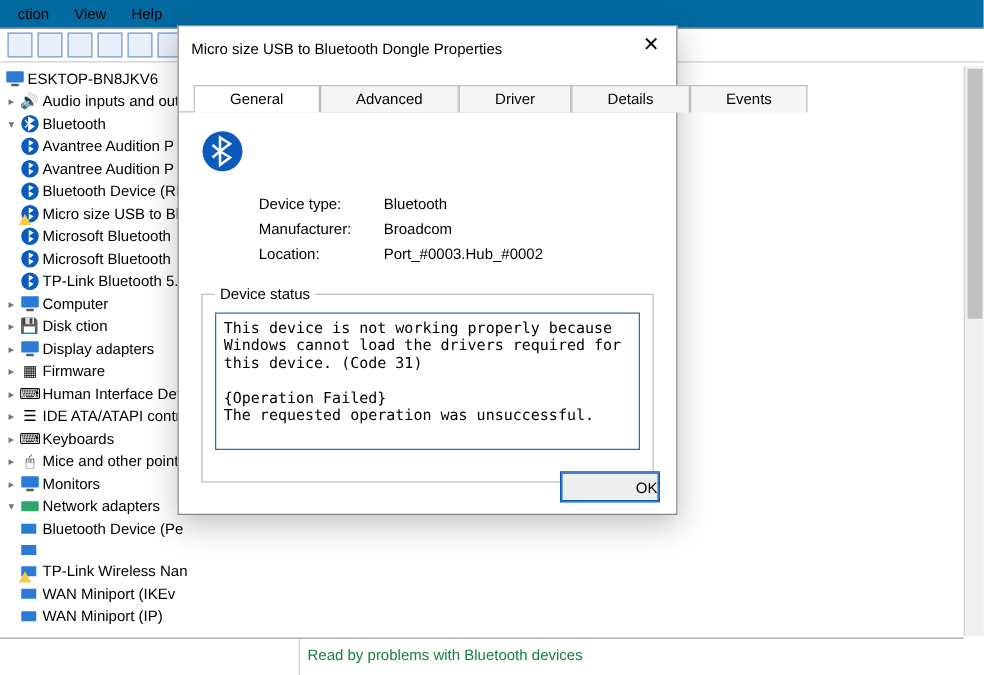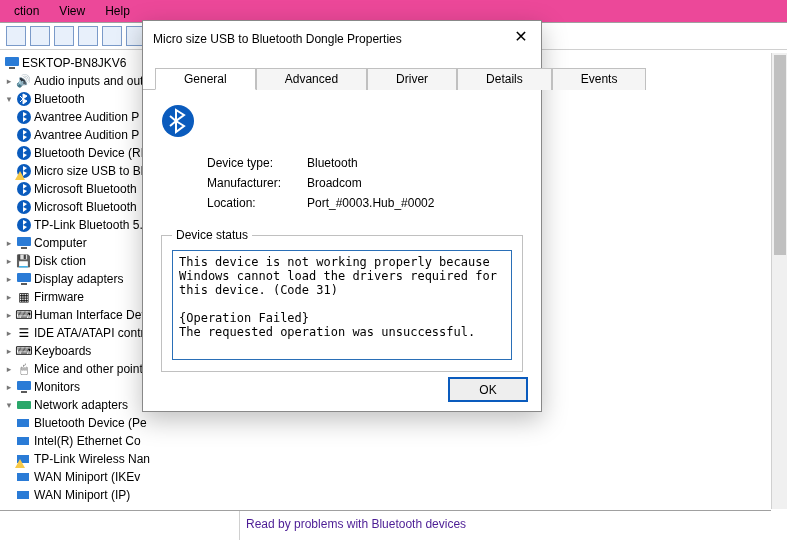--- a/index.html
+++ b/index.html
@@ -1,18 +1,18 @@
 <!DOCTYPE html>
 <html><head>
 <meta charset="utf-8">
 <style>
   * { box-sizing: border-box; margin: 0; padding: 0; }
   body { font-family: "Segoe UI", Tahoma, sans-serif; font-size: 12px; background: #fff; width: 787px; height: 540px; overflow: hidden; position: relative; }
 
-  .menubar { display: flex; border-bottom: 1px solid #a0a0a0; padding: 2px 4px; background: #ec4899; }
+  .menubar { display: flex; border-bottom: 1px solid #a0a0a0; padding: 2px 4px; background: #0369a1; }
   .menubar span { padding: 2px 10px; cursor: default; }
 
   .toolbar { display: flex; gap: 4px; padding: 3px 6px; border-bottom: 1px solid #d0d0d0; }
   .toolbtn { width: 20px; height: 20px; border: 1px solid #7a9ac9; background: #e8f0fb; }
 
   .tree { padding: 4px 0 4px 2px; line-height: 18px; white-space: nowrap; height: 456px; overflow: hidden; }
   .tree .row { display: flex; align-items: center; gap: 2px; padding-left: 2px; }
   .tree .row.l1 { padding-left: 2px; }
   .tree .row.l2 { padding-left: 14px; }
   .tree .exp { width: 10px; font-size: 9px; color: #777; text-align: center; }
@@ -20,50 +20,50 @@
   .ticon svg { width: 16px; height: 16px; }
   .warn { position: relative; }
   .warn::after { content: ""; position: absolute; width: 0; height: 0; bottom: -1px; left: -1px;
     border-left: 5px solid transparent; border-right: 5px solid transparent; border-bottom: 9px solid #f7c948; }
 
   .scrollbar-right { position: absolute; right: 0; top: 53px; width: 16px; height: 456px; background: #f0f0f0; border-left: 1px solid #d0d0d0; }
   .scrollbar-right .thumb { background: #c0c0c0; width: 12px; margin: 2px; height: 200px; }
 
   .bottom-pane { position: absolute; bottom: 0; left: 0; right: 16px; height: 30px; border-top: 1px solid #a0a0a0; background: #fff; display:flex; }
   .bottom-pane .spacer { width: 240px; border-right: 1px solid #d0d0d0; }
-  .bottom-pane .txt { padding: 6px; color: #4c1d95; }
+  .bottom-pane .txt { padding: 6px; color: #15803d; }
 
   .dialog { position: absolute; left: 142px; top: 20px; width: 400px; height: 392px; background: #fff;
     border: 1px solid #888; box-shadow: 0 8px 24px rgba(0,0,0,.25); }
   .dlg-title { display: flex; justify-content: space-between; align-items: center; padding: 6px 8px 6px 10px; }
   .dlg-title .ttxt { font-size: 12px; }
   .dlg-close { width: 24px; height: 24px; font-size: 16px; text-align: center; line-height: 20px; cursor: default; }
 
   .tabs { display: flex; border-bottom: 1px solid #c0c0c0; padding: 10px 10px 0 12px; gap: 0; }
   .tab { padding: 3px 28px; border: 1px solid #c0c0c0; border-bottom: none; background: #fff; font-size: 12px; position: relative; top: 1px; }
   .tab.active { background: #fff; border-bottom: 1px solid #fff; }
   .tab:not(.active) { background: #f5f5f5; }
 
   .tabbody { padding: 14px 18px 10px; }
   .devhdr { display: flex; gap: 12px; align-items: center; margin-bottom: 18px; }
   .bt-big { width: 34px; height: 34px; }
 
   .props { margin-left: 46px; margin-bottom: 18px; }
   .props .prow { display: flex; margin-bottom: 6px; align-items: flex-end; }
   .props .plabel { width: 100px; }
 
-  fieldset { border: 1px solid #c0c0c0; padding: 8px 10px 8px; }
+  fieldset { border: 1px solid #c0c0c0; padding: 8px 10px 22px; }
   legend { padding: 0 4px; font-size: 12px; }
   .status { width: 100%; height: 110px; border: 1px solid #2a6fb7; background: #fff; padding: 4px 6px;
     font-size: 12px; resize: none; overflow: auto; position: relative; }
   .status::-webkit-scrollbar { width: 14px; }
 
   .dlg-buttons { position: absolute; bottom: 10px; right: 14px; display: flex; gap: 8px; }
   .btn { width: 78px; height: 23px; border: 1px solid #888; background: #eee; font-size: 12px; }
-  .btn.default { border: 1px solid #0a5bbd; outline: 1px solid #0a5bbd; }
+  .btn.default { border: 1px solid #0a5bbd; outline: 1px solid #0a5bbd; text-align: right; }
 
   .bt-svg .c { fill:#0a5bbd; } .bt-svg .w { fill:#fff; }
   .monitor .s { fill:#2a7bd6; } .monitor .b { fill:#5a5a5a; }
   .netadp .g { fill:#2aa76a; }
 </style>
 </head>
 <body>
 
 <div class="menubar">
   <span>ction</span>
@@ -248,21 +248,20 @@
         </svg>
       </span>
       <span>Bluetooth Device (Pe</span>
     </div>
   <div class="row l2">
       <span class="ticon">
         <svg viewBox="0 0 16 16">
           <rect x="1" y="4" width="12" height="8" fill="#2a7bd6"></rect>
         </svg>
       </span>
-      <span>Intel(R) Ethernet Co</span>
     </div>
   <div class="row l2">
       <span class="ticon warn">
         <svg viewBox="0 0 16 16">
           <rect x="1" y="4" width="12" height="8" fill="#2a7bd6"></rect>
         </svg>
       </span>
       <span>TP-Link Wireless Nan</span>
     </div>
   <div class="row l2">

